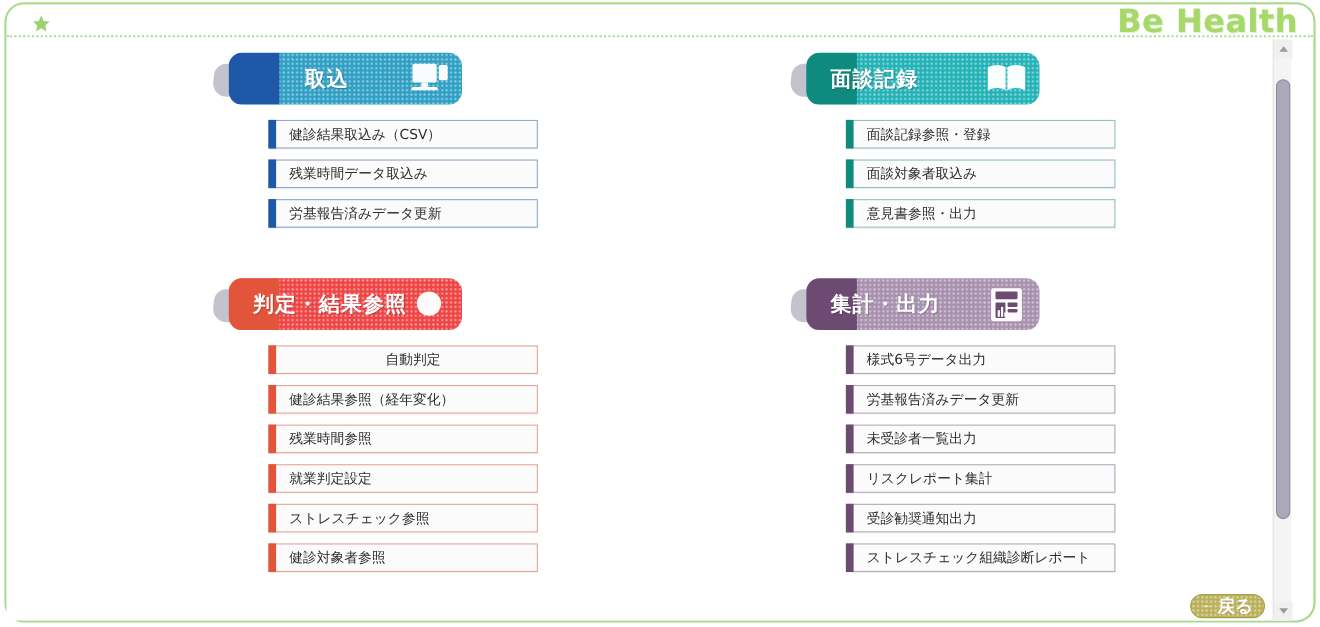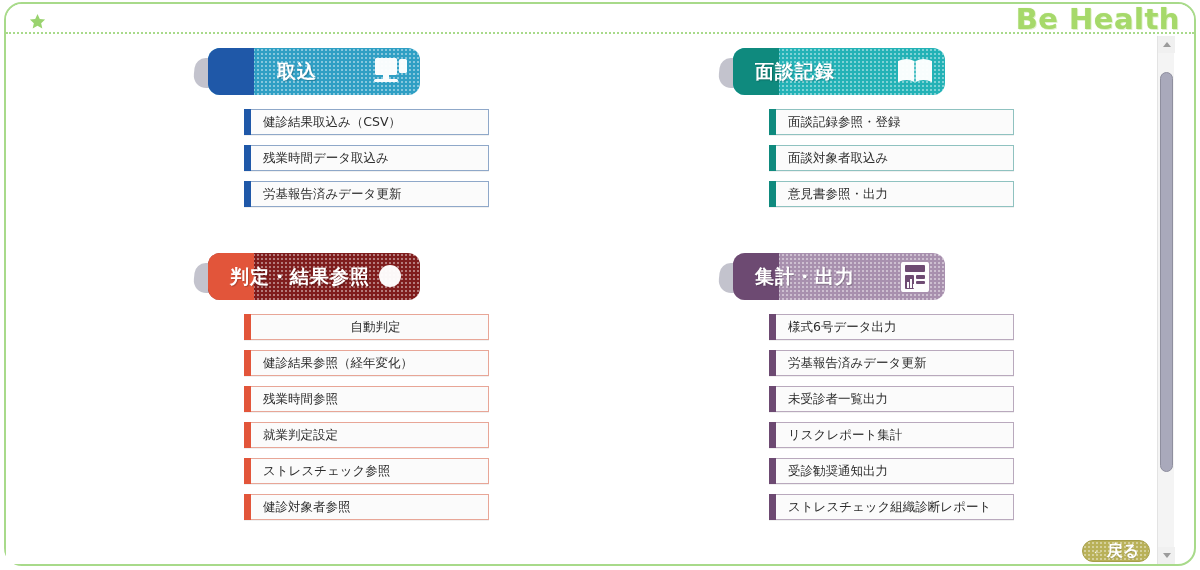--- a/index.html
+++ b/index.html
@@ -266,21 +266,21 @@
             </div>
             <div class="item" style="border-color: rgb(143, 168, 201);">
               <div class="item-bar" style="background: rgb(31, 88, 168);"></div>
               <div class="item-label">労基報告済みデータ更新</div>
             </div>
           </div>
         </div>
         <div class="group">
           <div class="ghead">
             <div class="ghead-tab"></div>
-            <div class="ghead-body" style="background: #7f1d1d;">
+            <div class="ghead-body" style="background: #ef4444;">
               <div class="ghead-fill"></div>
               <div class="ghead-left" style="background: rgb(226, 85, 58);"></div>
               <div class="ghead-title">判定・結果参照</div>
               <div class="ghead-icon">
                 <svg width="40" height="34" viewBox="0 0 40 34">
                   <circle cx="20" cy="16" r="11" fill="rgba(255,255,255,0.97)"></circle>
                 </svg>
               </div>
             </div>
           </div>

